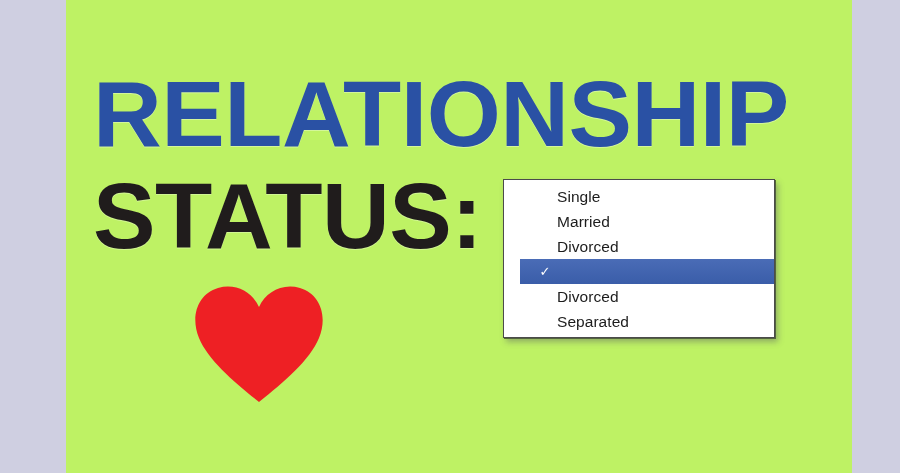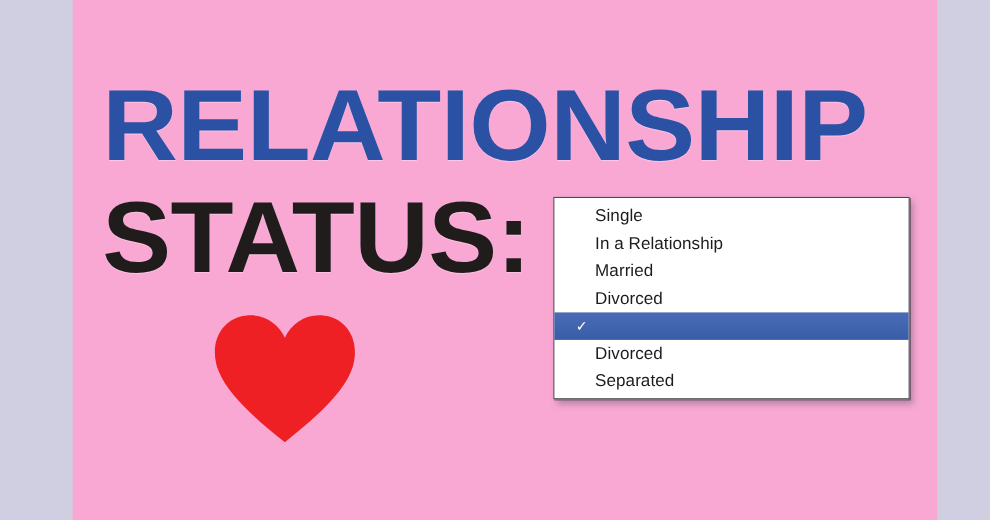--- a/index.html
+++ b/index.html
@@ -73,28 +73,28 @@
     height: 116px;
     z-index: 3;
   }
   #heart-wrap svg { display: block; width: 100%; height: 100%; }
 
   
   #dropdown {
     position: absolute;
     left: 503px;
     top: 179px;
-    width: 324px;
+    width: 272px;
     z-index: 5;
     background: #ffffff;
     border: 1px solid #4b4b4b;
     box-shadow: 3px 4px 6px rgba(80,80,100,0.42),
                 1px 1px 0 rgba(0,0,0,0.55);
     box-sizing: border-box;
-    padding: 4px 0 3px 0;
+    padding: 4px 0 3px 16px;
   }
   .menu-item {
     position: relative;
     height: 25px;
     line-height: 25px;
     font-size: 15.5px;
     color: #1c1c1c;
     padding-left: 37px;
     white-space: nowrap;
     letter-spacing: 0.05px;
@@ -112,42 +112,41 @@
     text-align: center;
     font-size: 13px;
     color: #ffffff;
     line-height: 25px;
   }
   .menu-item:not(.selected) .menu-check { visibility: hidden; }
 </style>
 </head>
 <body>
 
-<div id="stage" style="background: #f9a8d4;">
+<div id="stage" style="background: #bef264;">
 
   <div class="headline" id="title-line1" style="color: rgb(42, 81, 164);">RELATIONSHIP</div>
 
   <div class="headline" id="title-line2" style="color: rgb(32, 28, 28);">STATUS:</div>
 
   <div id="heart-wrap">
     <svg viewBox="0 0 130 116" xmlns="http://www.w3.org/2000/svg" aria-hidden="true">
       <path id="heart-path" d="M65 116
                C 40 96 14 74 5 52
                C -4 30 4 8 24 2
                C 42 -3 58 6 65 21
                C 72 6 88 -3 106 2
                C 126 8 134 30 125 52
                C 116 74 90 96 65 116 Z" fill="#ee2024"></path>
     </svg>
   </div>
 
   <div id="dropdown" style="background: rgb(255, 255, 255); border-color: rgb(75, 75, 75);">
 
   <div class="menu-item"><span>Single</span></div>
-      <div class="menu-item"><span>In a Relationship</span></div>
       <div class="menu-item"><span>Married</span></div>
       <div class="menu-item"><span>Divorced</span></div>
       <div class="menu-item selected"><span class="menu-check">✓</span></div>
       <div class="menu-item"><span>Divorced</span></div>
       <div class="menu-item"><span>Separated</span></div>
     </div>
 
 </div>
 
 </body></html>

